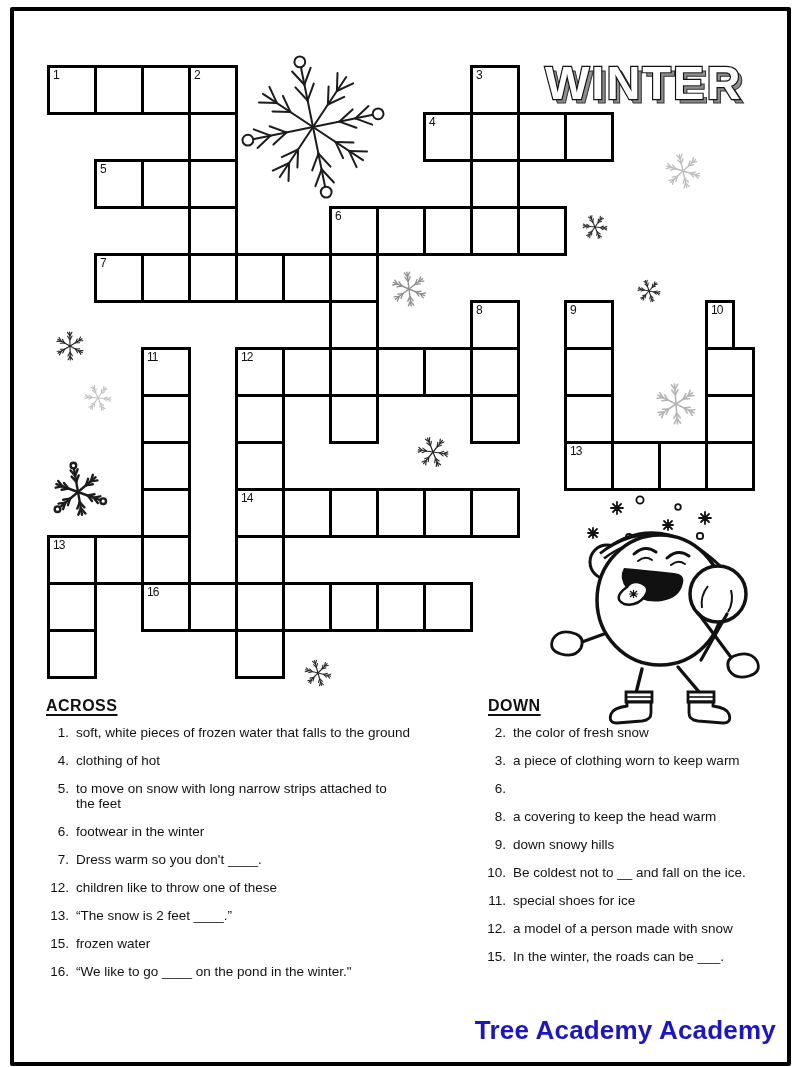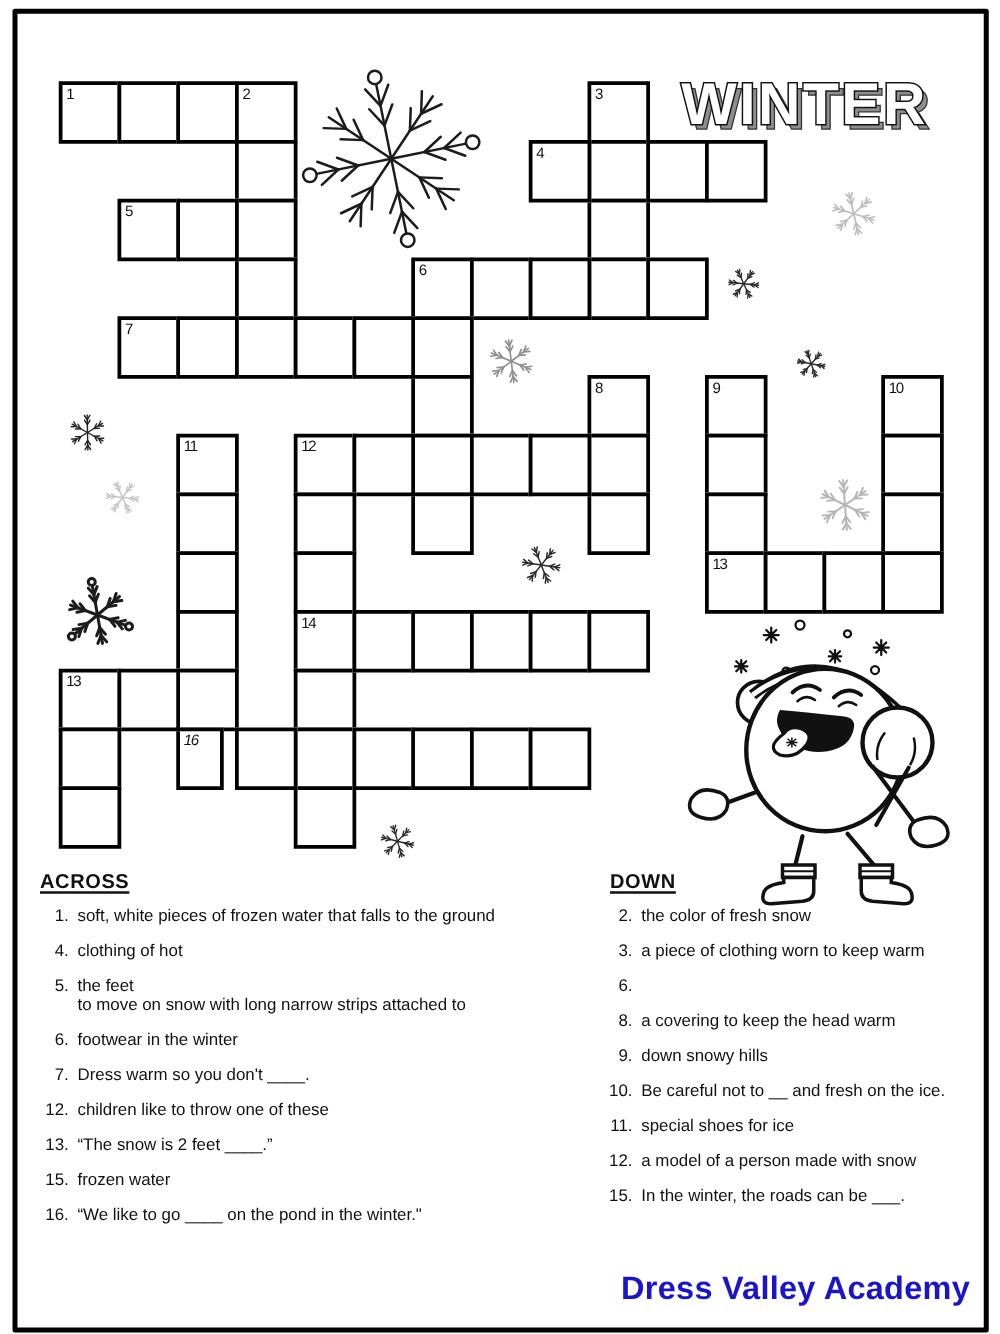--- a/index.html
+++ b/index.html
@@ -89,34 +89,34 @@
     <div class="cell" style="left: 470px; top: 347px; height: 50px; width: 50px;"></div>
     <div class="cell" style="left: 470px; top: 394px; height: 50px; width: 50px;"></div>
     <div class="cell" style="left: 564px; top: 300px; height: 50px; width: 50px;">
       <span class="cellnum">9</span>
     </div>
     <div class="cell" style="left: 564px; top: 347px; height: 50px; width: 50px;"></div>
     <div class="cell" style="left: 564px; top: 394px; height: 50px; width: 50px;"></div>
     <div class="cell" style="left: 564px; top: 441px; height: 50px; width: 50px;">
       <span class="cellnum">13</span>
     </div>
-    <div class="cell" style="left: 705px; top: 300px; height: 50px; width: 50px;">
+    <div class="cell" style="left: 705px; top: 300px; height: 50px; width: 30px;">
       <span class="cellnum">10</span>
     </div>
     <div class="cell" style="left: 705px; top: 347px; height: 50px; width: 50px;"></div>
     <div class="cell" style="left: 705px; top: 394px; height: 50px; width: 50px;"></div>
     <div class="cell" style="left: 705px; top: 441px; height: 50px; width: 50px;"></div>
     <div class="cell" style="left: 141px; top: 347px; height: 50px; width: 50px;">
       <span class="cellnum">11</span>
     </div>
     <div class="cell" style="left: 141px; top: 394px; height: 50px; width: 50px;"></div>
     <div class="cell" style="left: 141px; top: 441px; height: 50px; width: 50px;"></div>
     <div class="cell" style="left: 141px; top: 488px; height: 50px; width: 50px;"></div>
     <div class="cell" style="left: 141px; top: 535px; height: 50px; width: 50px;"></div>
-    <div class="cell" style="left: 141px; top: 582px; height: 50px; width: 38px; font-style: italic;">
+    <div class="cell" style="left: 141px; top: 582px; height: 50px; width: 50px;">
       <span class="cellnum">16</span>
     </div>
     <div class="cell" style="left: 235px; top: 347px; height: 50px; width: 50px;">
       <span class="cellnum">12</span>
     </div>
     <div class="cell" style="left: 282px; top: 347px; height: 50px; width: 50px;"></div>
     <div class="cell" style="left: 376px; top: 347px; height: 50px; width: 50px;"></div>
     <div class="cell" style="left: 423px; top: 347px; height: 50px; width: 50px;"></div>
     <div class="cell" style="left: 235px; top: 394px; height: 50px; width: 50px;"></div>
     <div class="cell" style="left: 235px; top: 441px; height: 50px; width: 50px;"></div>
@@ -566,36 +566,36 @@
   <g fill="#fff" stroke="#111" stroke-width="2.8">
     <path d="M 98 202 H 124 V 212 H 98 Z"></path>
     <path d="M 98 207 H 124" stroke-width="1.6"></path>
     <path d="M 123 212 L 123 223 Q 123 230 114 231 L 89 233 Q 80 233 83 224 Q 85 218 99 216 L 99 212 Z"></path>
     <path d="M 160 202 H 186 V 212 H 160 Z"></path>
     <path d="M 160 207 H 186" stroke-width="1.6"></path>
     <path d="M 161 212 L 161 223 Q 161 230 170 231 L 195 233 Q 204 233 201 224 Q 199 218 185 216 L 185 212 Z"></path>
   </g>
 </svg>
 
-<div class="clue-col" id="across-col" style="left:31px;top:697px;">
+<div class="clue-col" id="across-col" style="left:45px;top:697px;">
   <div class="clue-header">ACROSS</div>
   <div id="across-list">
       <div class="clue">
         <span class="cluenum">1.</span>
         <span class="cluetext">soft, white pieces of frozen water that falls to the ground</span>
       </div>
       <div class="clue">
         <span class="cluenum">4.</span>
         <span class="cluetext">clothing of hot</span>
       </div>
       <div class="clue">
         <span class="cluenum">5.</span>
         <span class="cluetext">
+          <div>to move on snow with long narrow strips attached to</div>
           <div>the feet</div>
-          <div>to move on snow with long narrow strips attached to</div>
         </span>
       </div>
       <div class="clue">
         <span class="cluenum">6.</span>
         <span class="cluetext">footwear in the winter</span>
       </div>
       <div class="clue">
         <span class="cluenum">7.</span>
         <span class="cluetext">Dress warm so you don't ____.</span>
       </div>
@@ -637,30 +637,30 @@
         <span class="cluetext">a covering to keep the head warm</span>
       </div>
       <div class="clue">
         <span class="cluenum">9.</span>
         <span class="cluetext">
           <div>down snowy hills</div>
         </span>
       </div>
       <div class="clue">
         <span class="cluenum">10.</span>
-        <span class="cluetext">Be careful not to __ and fresh on the ice.</span>
+        <span class="cluetext">Be coldest not to __ and fall on the ice.</span>
       </div>
       <div class="clue">
         <span class="cluenum">11.</span>
         <span class="cluetext">special shoes for ice</span>
       </div>
       <div class="clue">
         <span class="cluenum">12.</span>
         <span class="cluetext">a model of a person made with snow</span>
       </div>
       <div class="clue">
         <span class="cluenum">15.</span>
         <span class="cluetext">In the winter, the roads can be ___.</span>
       </div>
     </div>
 </div>
 
-<div id="footer" style="color: rgb(27, 21, 201);">Dress Valley Academy</div>
+<div id="footer" style="color: rgb(27, 21, 201);">Tree Academy Academy</div>
 
 </body></html>

